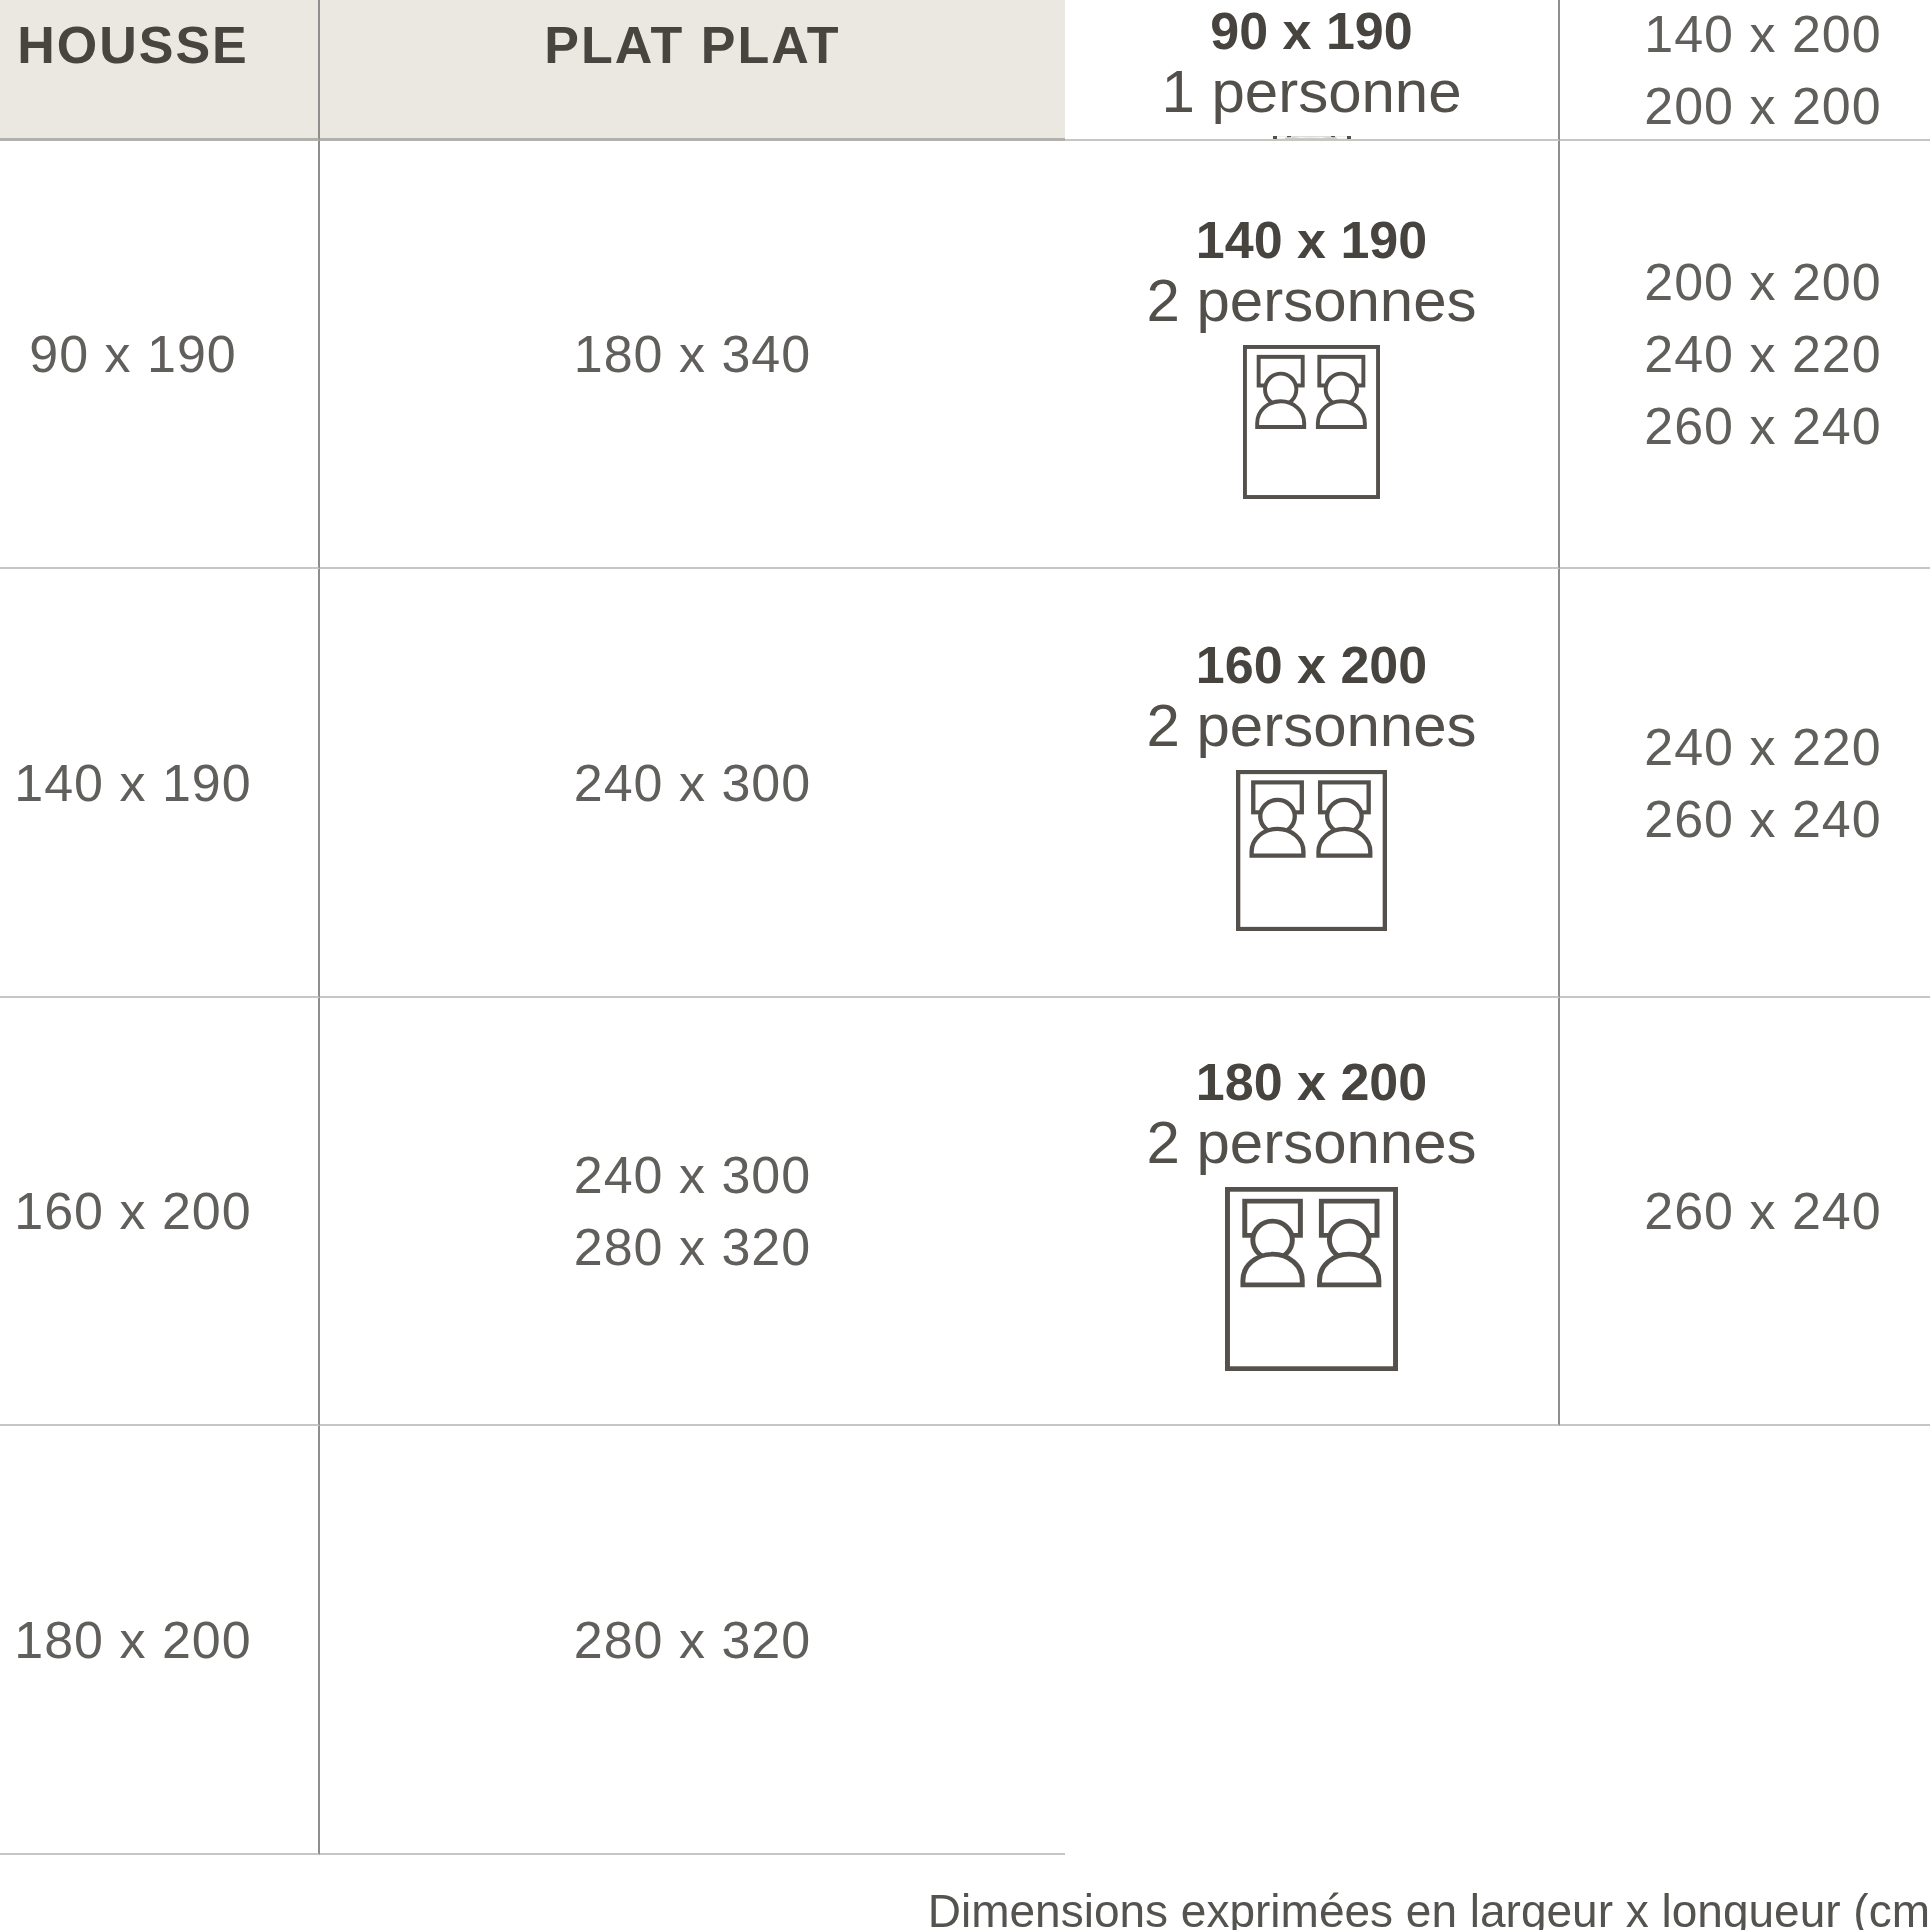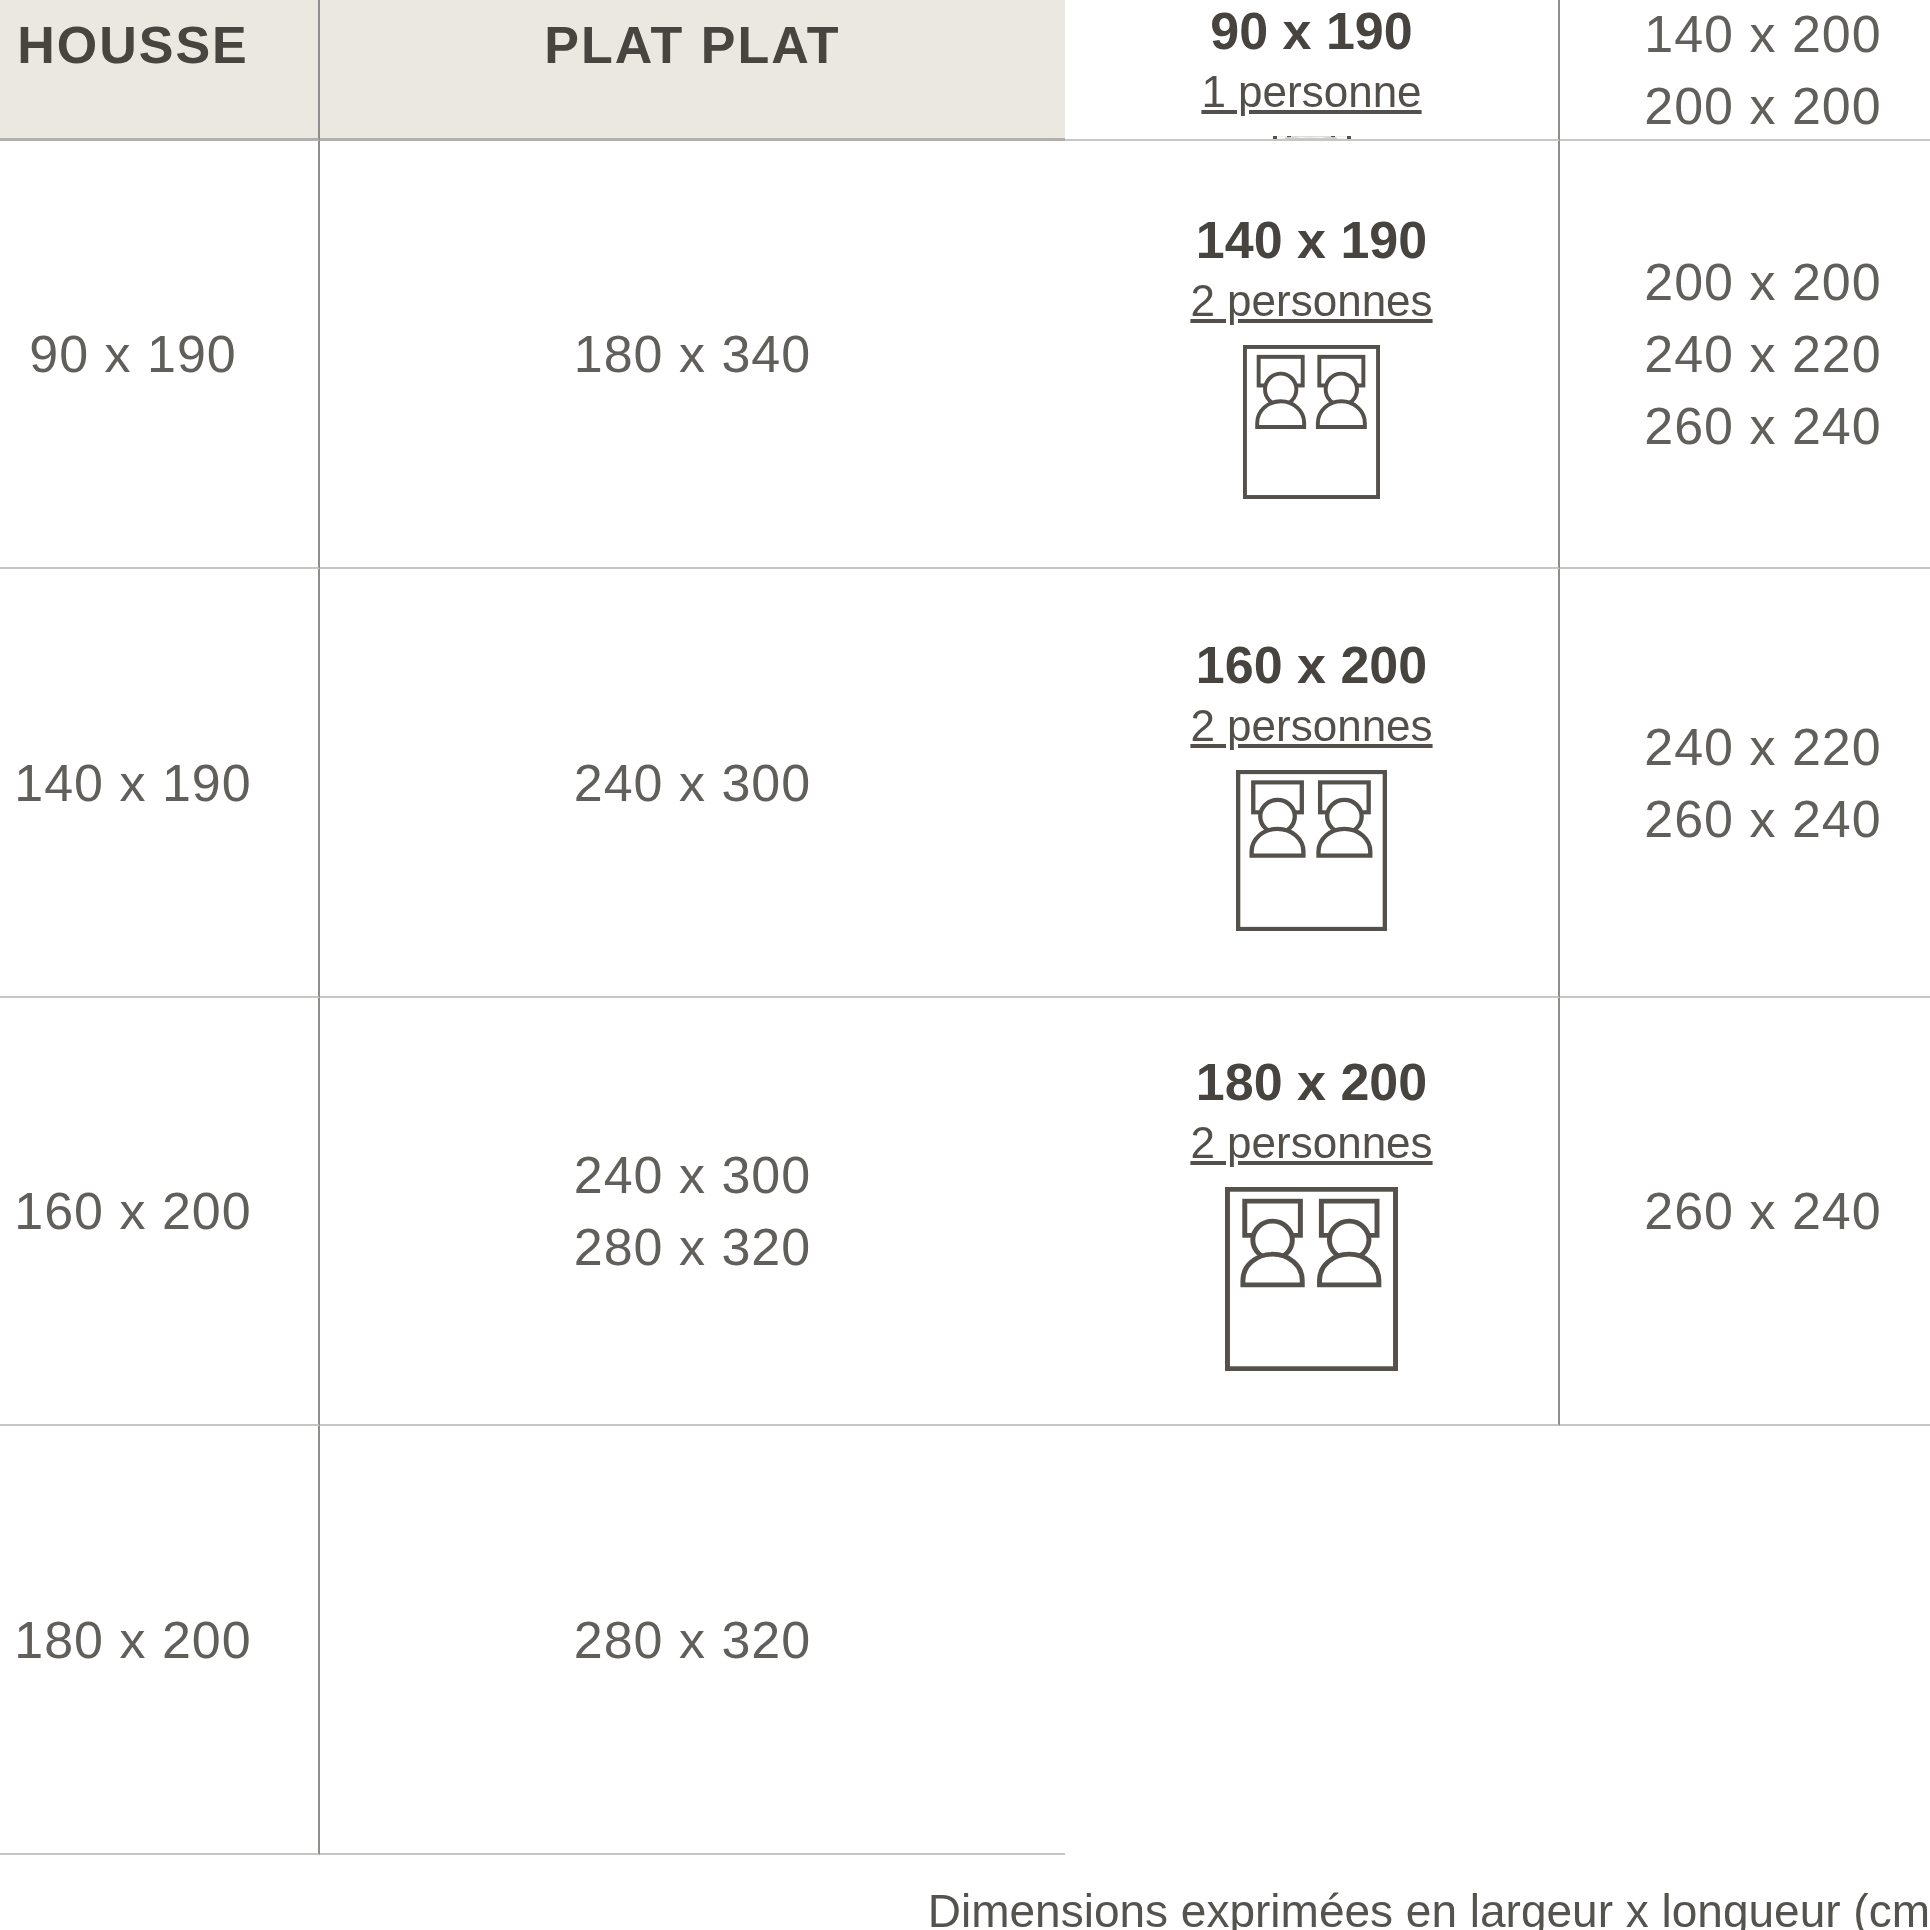--- a/index.html
+++ b/index.html
@@ -32,24 +32,23 @@
     display: flex; flex-direction: column;
     align-items: center; justify-content: center;
     background: #ffffff;
   }
   .mattress-label {
     font-size: 52px; line-height: 62px; font-weight: bold;
     color: var(--label_text, #474440);
     white-space: nowrap;
   }
   .capacity {
-    font-size: 44px; line-height: 60px;
+    font-size: 60px; line-height: 60px;
     color: var(--sublabel_text, #53504b);
     white-space: nowrap;
-    text-decoration: underline;
   }
   .bed-svg { margin-top: 14px; display: block; }
   .bed-svg * { stroke: var(--icon_stroke, #54504b); stroke-width: 4; fill: none; }
   .bed-svg .wfill { fill: #ffffff; }
   .val {
     font-size: 52px; line-height: 72px;
     letter-spacing: 1px;
     color: var(--value_text, #615f5b);
     white-space: nowrap;
   }

